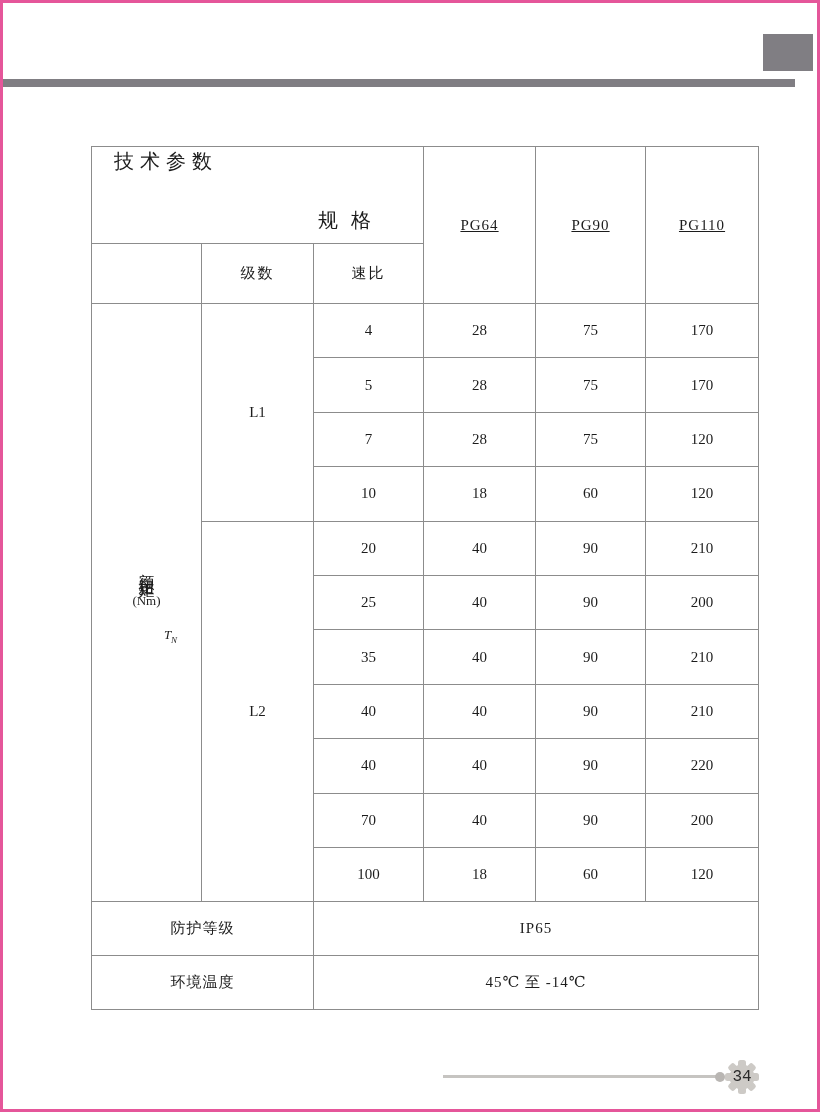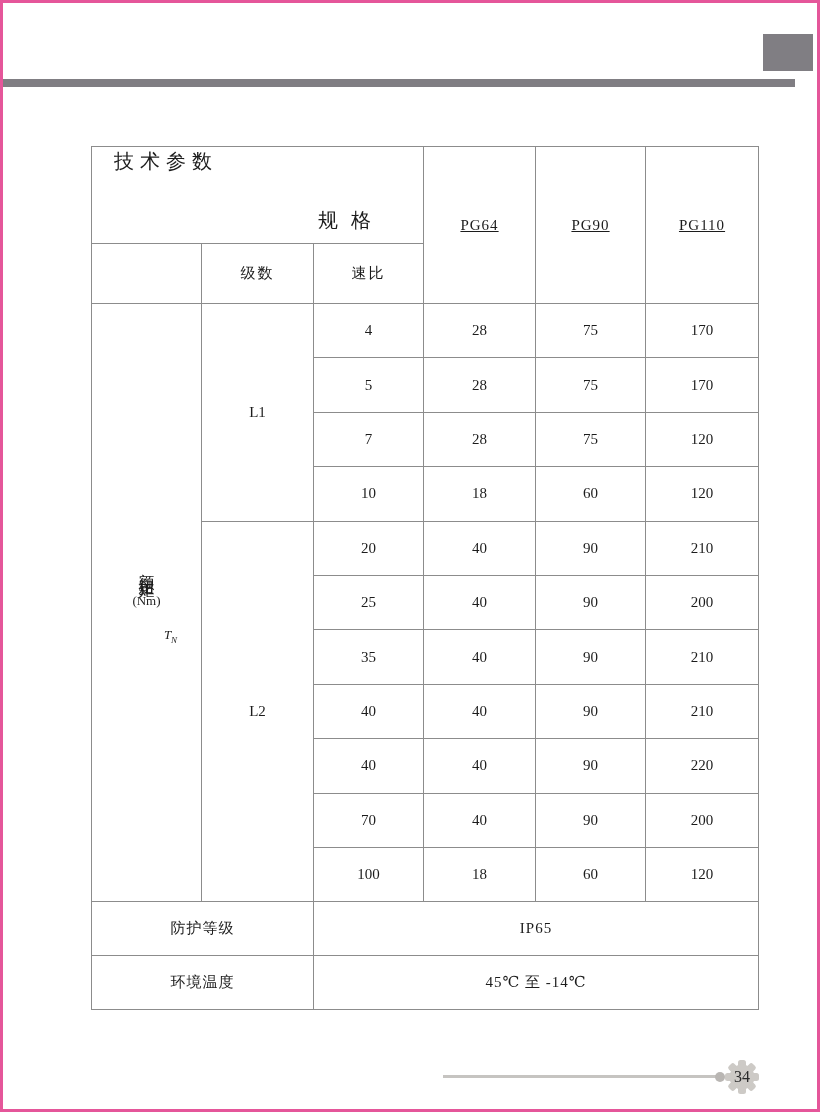--- a/index.html
+++ b/index.html
@@ -80,21 +80,21 @@
   }
   .gear-badge{
     position:absolute;left:722px;top:1057px;
     width:34px;height:34px;
   }
   .gear-badge svg{position:absolute;left:0;top:0;}
   .gear-number{
     position:absolute;left:0;top:0;width:34px;height:34px;
     display:flex;align-items:center;justify-content:center;
     font-size:16px;color:#2a2a2a;
-    font-family:Liberation Serif, serif;
+    font-family:Liberation Mono, monospace;
   }
 </style>
 </head>
 <body>
 
 <div class="page">
 
   <div class="accent-square"></div>
   <div class="accent-bar"></div>
 

